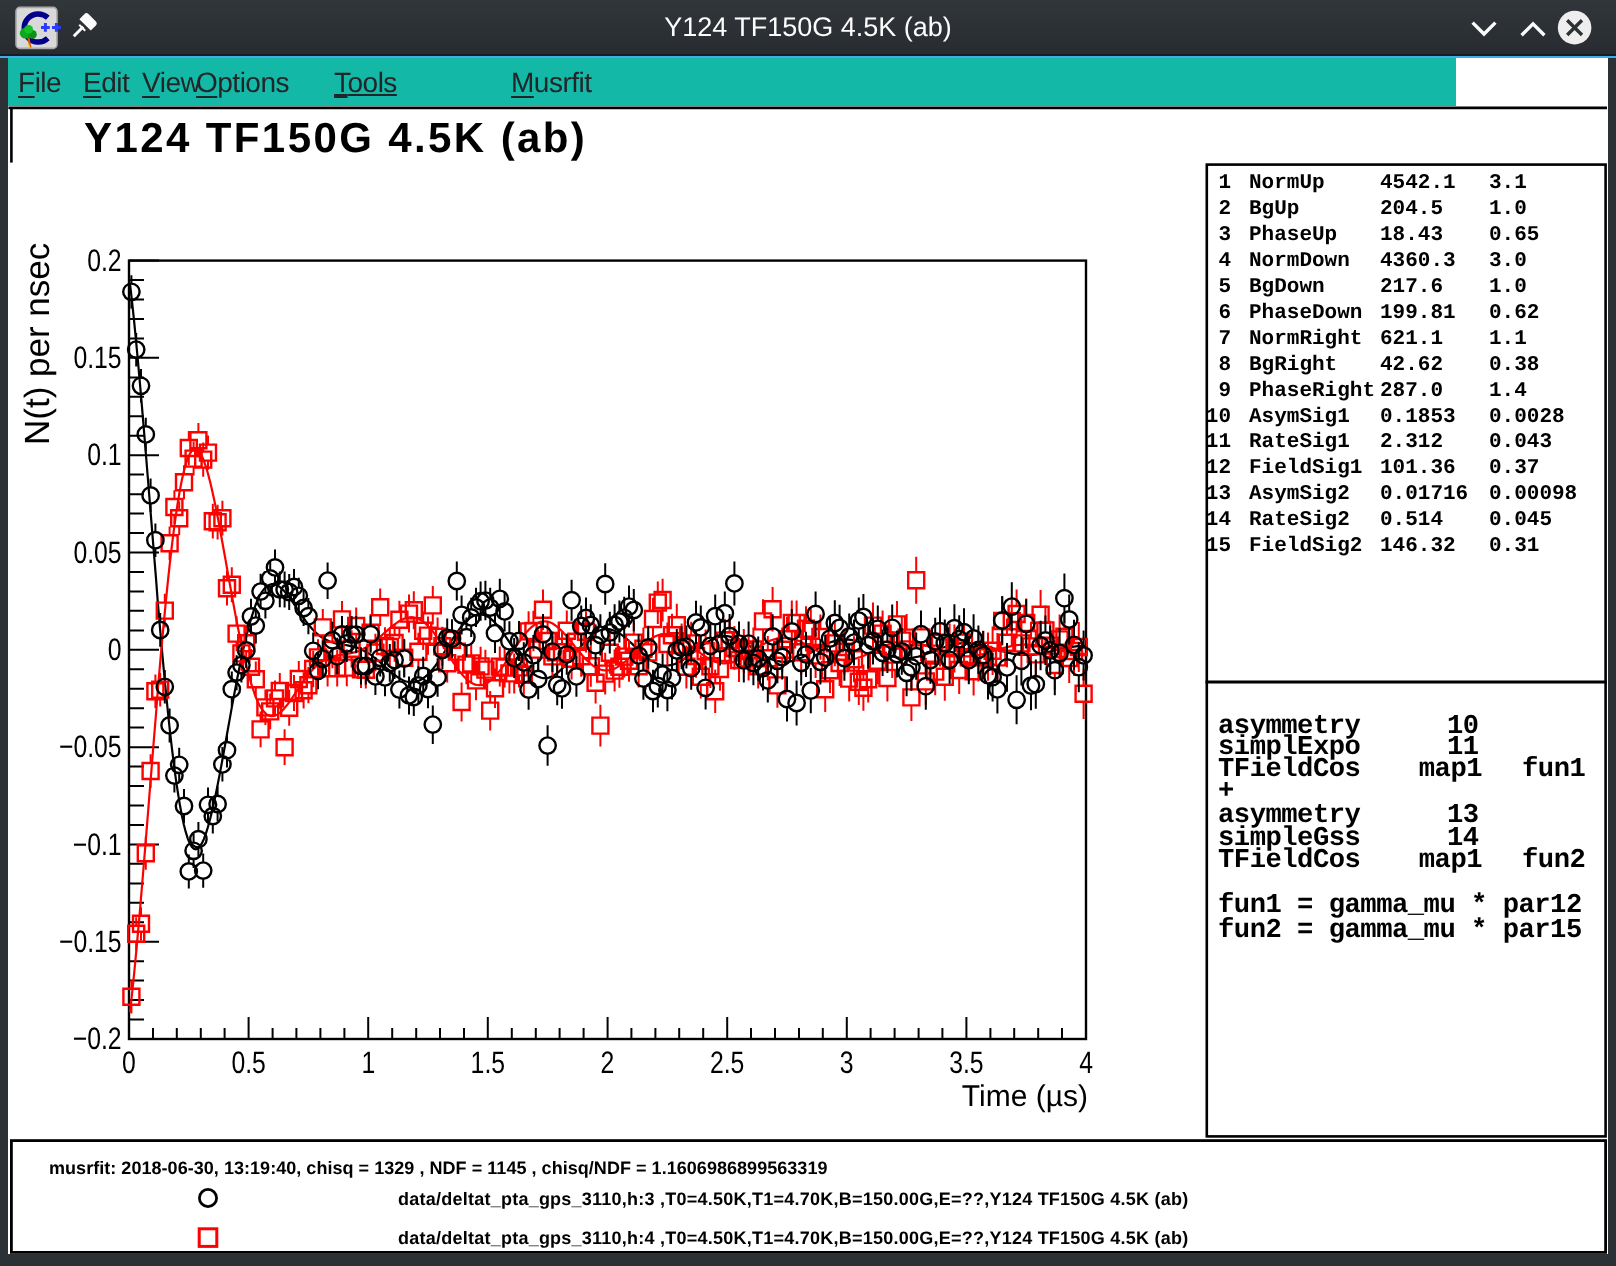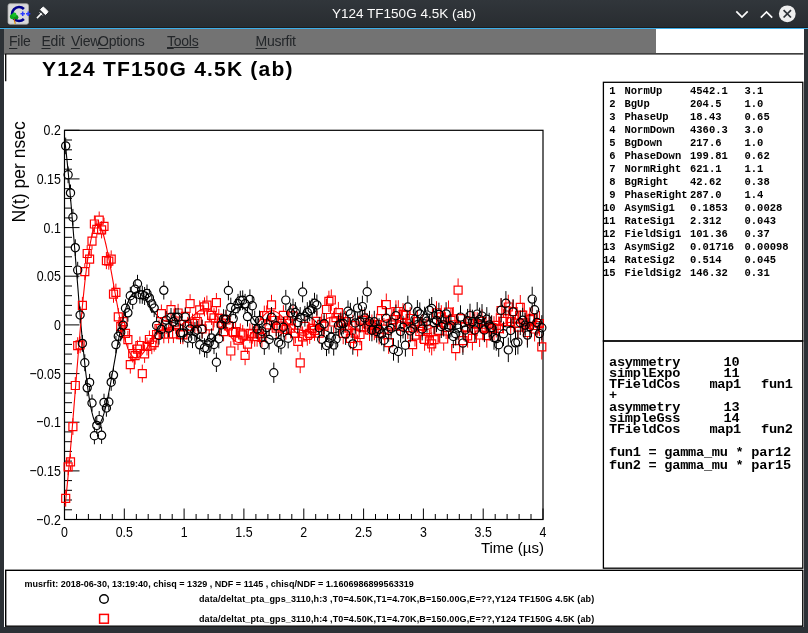--- a/index.html
+++ b/index.html
@@ -1,21 +1,21 @@
 <!DOCTYPE html>
 <html><head><meta charset="utf-8"><style>
 *{margin:0;padding:0;box-sizing:border-box}
 html,body{width:808px;height:633px;overflow:hidden;background:#fff}
 body{position:relative;font-family:"Liberation Sans",sans-serif}
 #titlebar{position:absolute;left:0;top:0;width:808px;height:27.5px;
  background:linear-gradient(#31363b,#282c30);border-bottom:0.8px solid #1a1d1f}
 #title{position:absolute;left:0;top:6px;width:808px;text-align:center;
  font-size:13.5px;color:#fcfcfc}
 #blueline{position:absolute;left:0;top:28px;width:808px;height:1.4px;background:#3daee9}
-#menubar{position:absolute;left:0;top:29.4px;width:656px;height:24px;background:#737373}
+#menubar{position:absolute;left:0;top:29.4px;width:728px;height:24px;background:#14b8a6}
 .mi{font-size:14px;color:#232629;letter-spacing:-0.25px}
 .u{text-decoration:underline;text-underline-offset:2px}
 #bl{position:absolute;left:0;top:29px;width:4.3px;height:604px;background:#2c3136}
 #br{position:absolute;left:803.6px;top:29px;width:4.4px;height:604px;background:#2c3136}
 #bb{position:absolute;left:0;top:627.3px;width:808px;height:5.7px;background:#2c3136}
 </style></head>
 <body>
 <svg width="808" height="633" viewBox="0 0 808 633" style="position:absolute;left:0;top:0">
     <style>text{font-family:"Liberation Sans",sans-serif;fill:#000}.al{font-size:15.5px}.bt{font-size:21px;font-weight:bold;letter-spacing:1.2px}.at{font-size:15px}.at2{font-size:17.5px}.pm{font-family:"Liberation Mono",monospace;font-size:10.5px;font-weight:bold}.tm{font-family:"Liberation Mono",monospace;font-size:13.6px;font-weight:bold;letter-spacing:-0.25px}.il{font-size:9px;font-weight:bold;letter-spacing:0.12px}.is{font-size:9px;font-weight:bold;letter-spacing:0.02px}</style>
     <path d="M4.2 53.9H803.5" stroke="#000" stroke-width="1.4" fill="none"></path>

